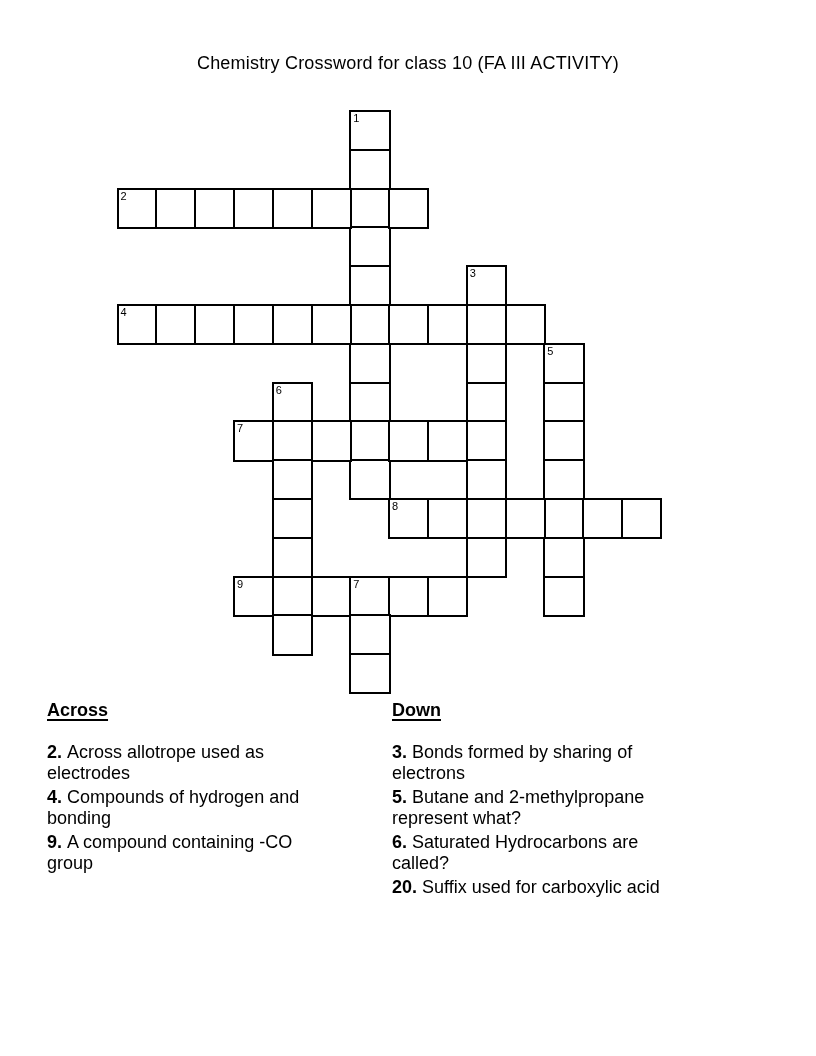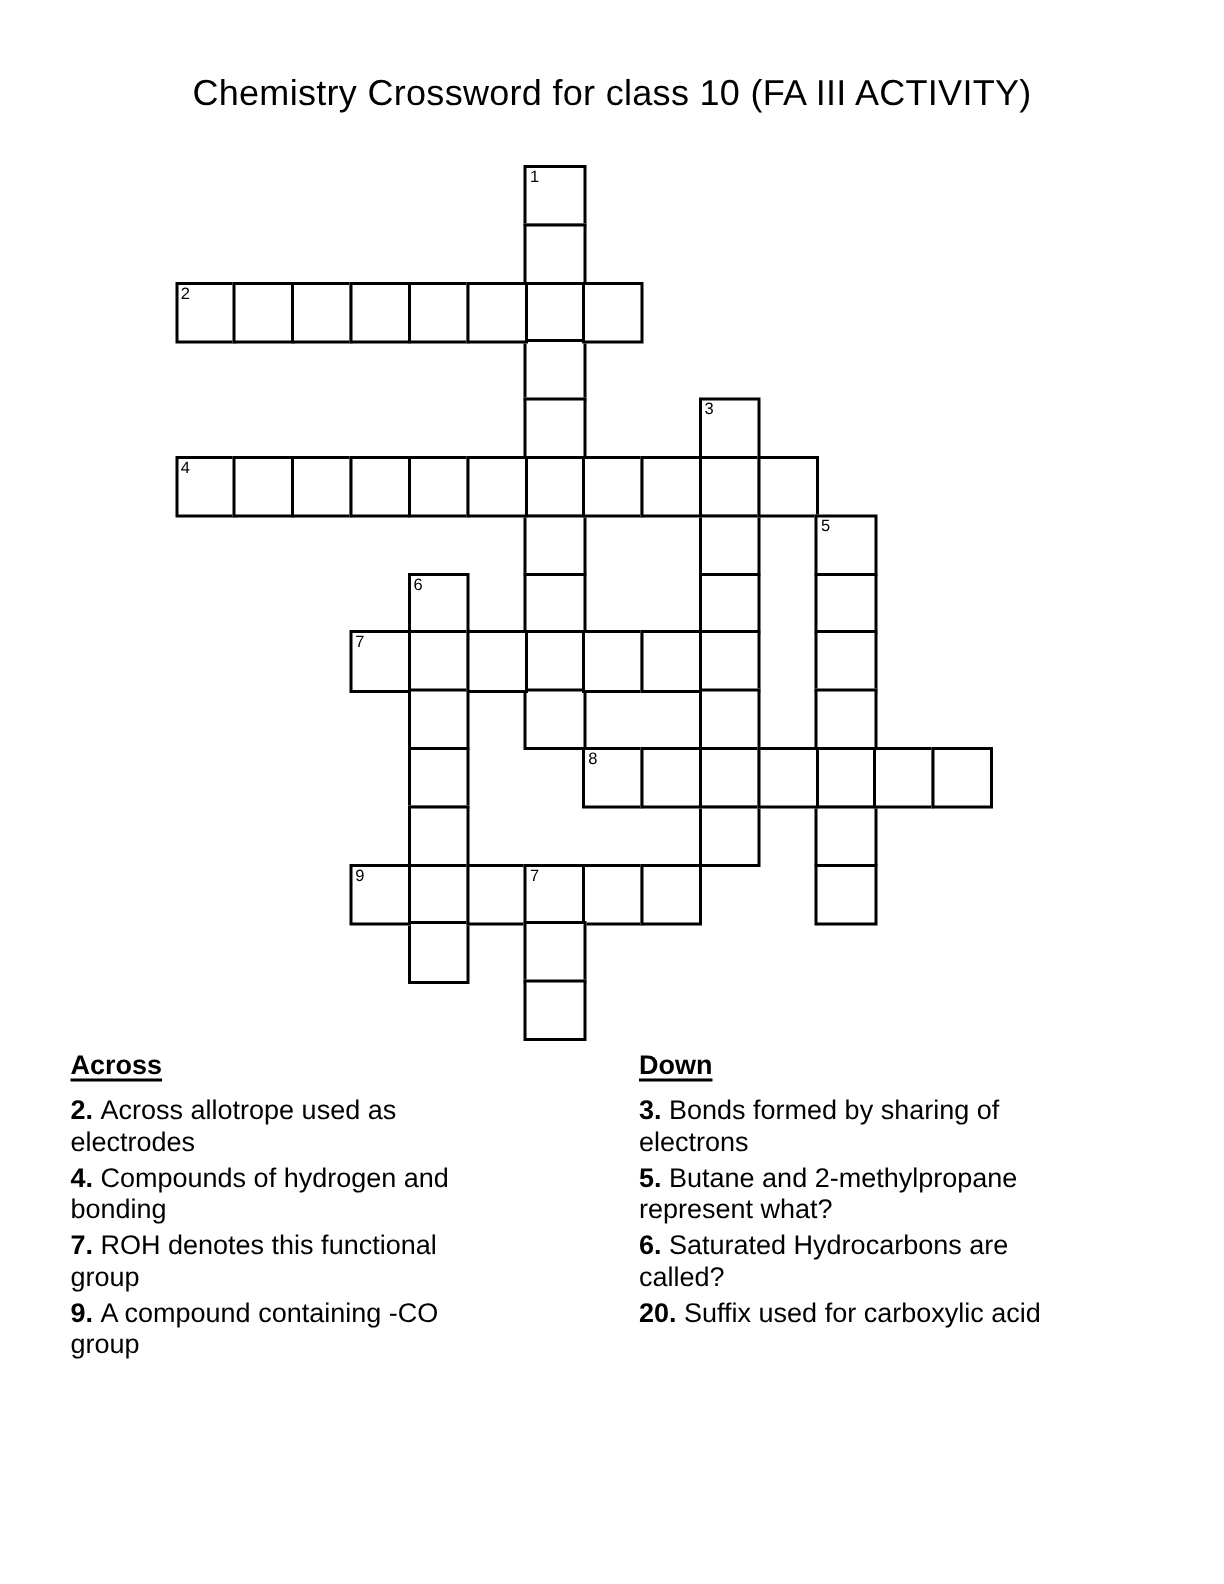--- a/index.html
+++ b/index.html
@@ -16,21 +16,21 @@
     background:var(--bg);
     font-family:"Liberation Sans",sans-serif;
     color:var(--text);
     overflow:hidden;
   }
   .title{
     position:absolute;
     top:47px;left:0;width:100%;
     margin:0;
     text-align:center;
-    font-size:24px;
+    font-size:18px;
     font-weight:400;
     letter-spacing:0.2px;
     line-height:32px;
     color:var(--text);
   }
   .grid{
     position:absolute;
     left:0;top:0;width:816px;height:1056px;
   }
   .cell{
@@ -47,23 +47,23 @@
     font-weight:400;
     color:var(--text);
   }
   .clues-col{
     position:absolute;
     top:700px;
     font-size:18px;
     line-height:21px;
   }
   .clues-col.across{left:47px;width:270px;}
-  .clues-col.down{left:426px;width:290px;}
+  .clues-col.down{left:392px;width:290px;}
   .clue-heading{
-    margin:0 0 9px 0;
+    margin:0 0 21px 0;
     font-size:18px;
     line-height:21px;
     font-weight:bold;
     text-decoration:underline;
     text-underline-offset:3px;
     text-decoration-thickness:1.5px;
   }
   .clue{margin:0 0 3px 0;}
   .cnum{font-weight:bold;margin-right:5px;}
 </style>
@@ -158,21 +158,20 @@
       <div class="cell" style="left: 426.9px; top: 575.6px; width: 41.3px; height: 41.3px;"></div>
       <div class="cell" style="left: 349.3px; top: 614.4px; width: 41.3px; height: 41.3px;"></div>
       <div class="cell" style="left: 349.3px; top: 653.2px; width: 41.3px; height: 41.3px;"></div>
     </div>
 
   <section class="clues-col across">
     <h2 class="clue-heading">Across</h2>
     <div>
         <div class="clue"><b class="cnum">2.</b><span class="ctext">Across allotrope used as electrodes</span></div>
         <div class="clue"><b class="cnum">4.</b><span class="ctext">Compounds of hydrogen and bonding</span></div>
-        <div class="clue"><b class="cnum">7.</b><span class="ctext">ROH denotes this functional group</span></div>
         <div class="clue"><b class="cnum">9.</b><span class="ctext">A compound containing -CO group</span></div>
       </div>
   </section>
 
   <section class="clues-col down">
     <h2 class="clue-heading">Down</h2>
     <div>
         <div class="clue"><b class="cnum">3.</b><span class="ctext">Bonds formed by sharing of electrons</span></div>
         <div class="clue"><b class="cnum">5.</b><span class="ctext">Butane and 2-methylpropane represent what?</span></div>
         <div class="clue"><b class="cnum">6.</b><span class="ctext">Saturated Hydrocarbons are called?</span></div>

